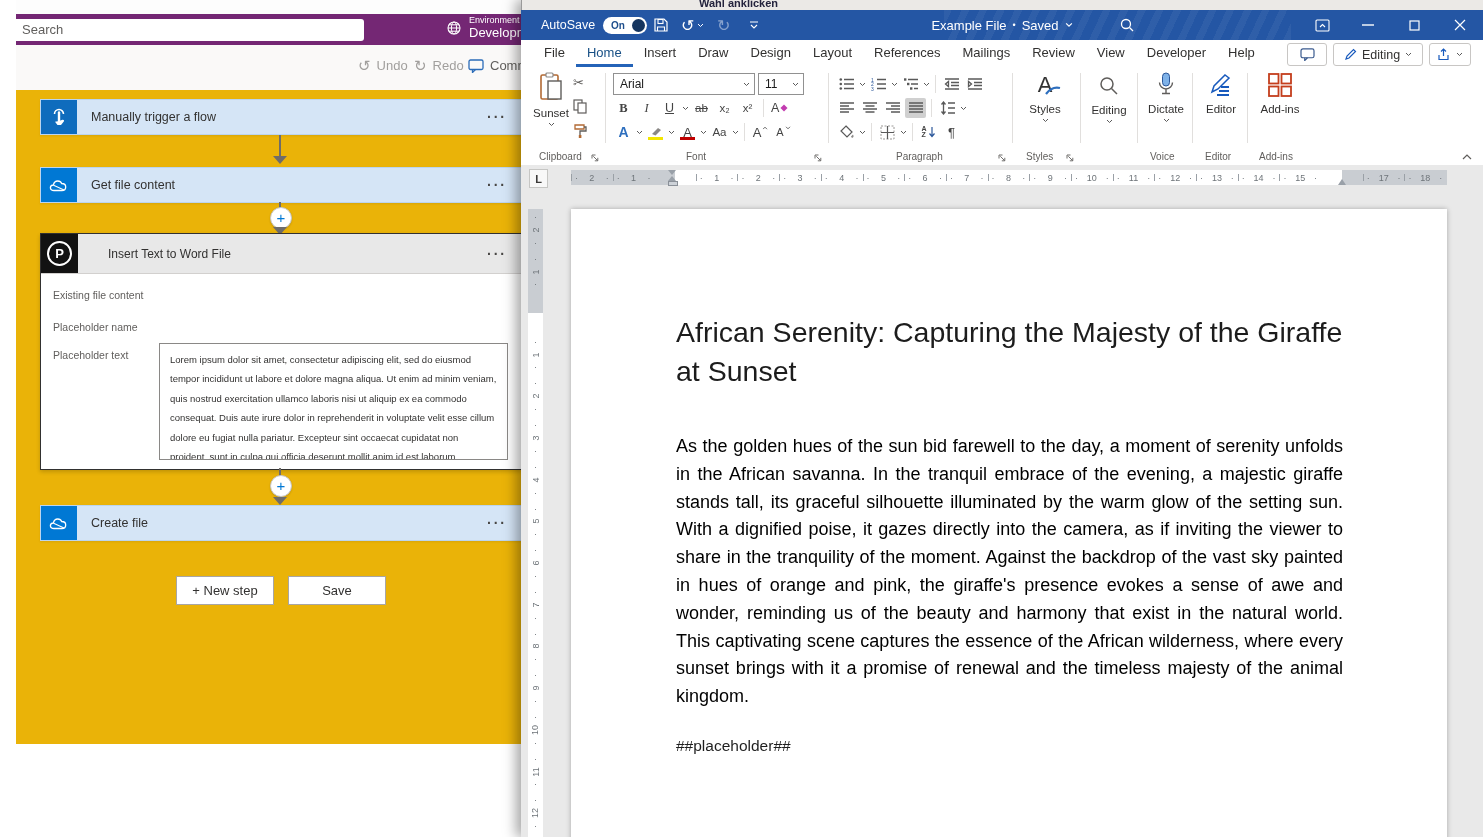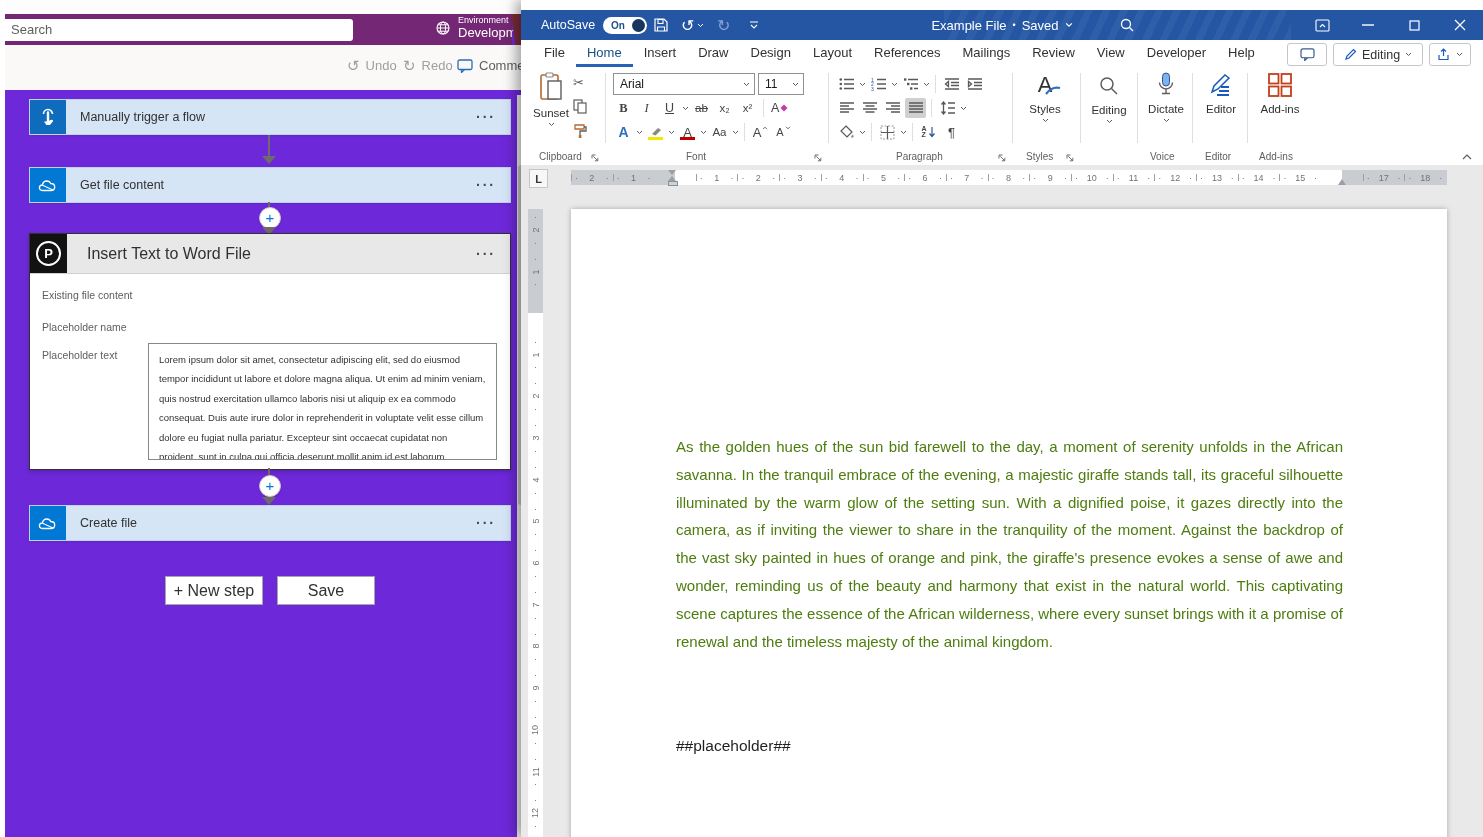--- a/index.html
+++ b/index.html
@@ -1,21 +1,21 @@
 <!DOCTYPE html>
 <html><head>
 <meta charset="utf-8">
 <style>
   html,body{margin:0;padding:0;background:#cfcfcf;}
   .screen{position:relative;width:1483px;height:837px;background:#fff;overflow:hidden;
     font-family:"Liberation Sans",sans-serif;-webkit-font-smoothing:antialiased;}
   svg{display:block}
 
   
-  #flow{position:absolute;left:5px;top:0;width:533px;height:837px;background:#6d28d9}
+  #flow{position:absolute;left:16px;top:0;width:533px;height:744px;background:#eab308}
   .browser-strip{position:absolute;left:0;top:0;width:100%;height:14px;background:#fdfdfd;border-bottom:1px solid #e3e0e6}
   .fd-header{position:absolute;left:0;top:14px;width:507px;height:31px;background:#742774}
   .fd-search{position:absolute;left:-6px;top:5px;width:342px;height:22px;background:#fff;border-radius:3px;
     color:#605e5c;font-size:13px;line-height:22px;padding-left:12px}
   .env{position:absolute;left:430px;top:2px;display:flex;align-items:center;gap:7px;color:#fff}
   .env .txt{line-height:1.1}
   .env .l1{font-size:9px}
   .env .l2{font-size:13px;white-space:nowrap}
   .maroon{position:absolute;left:506px;top:14px;width:18px;height:76px;background:#7c2b38;
     clip-path:polygon(0 0,100% 0,100% 100%,58% 100%)}
@@ -30,30 +30,30 @@
   .dots{margin-left:auto;padding-right:14px;color:#484644;font-size:14px;font-weight:bold;letter-spacing:2px}
   .vline{position:absolute;left:263px;width:2px;background:#6e6c6a}
   .ahead{position:absolute;left:257px;width:0;height:0;border-left:7px solid transparent;border-right:7px solid transparent;border-top:8px solid #6e6c6a}
   .plus{position:absolute;left:254px;width:20px;height:20px;border-radius:50%;background:#fff;border:1px solid #c8c6c4;
     color:#0078d4;font-size:15px;line-height:19px;text-align:center;box-shadow:0 1px 2px rgba(0,0,0,.15)}
   .card{position:absolute;left:24px;top:143px;width:480px;height:235px;background:#fff;border:1px solid #323130;box-shadow:0 2px 4px rgba(0,0,0,.18)}
   .card-h{height:39px;background:#e8e8e8;display:flex;align-items:center;border-bottom:1px solid #d2d0ce}
   .card-h .picon{width:37px;height:100%;background:#121212;display:flex;align-items:center;justify-content:center;flex:none}
   .plogo{width:21px;height:21px;border:2px solid #fff;border-radius:50%;color:#fff;font-weight:bold;font-size:13px;
     display:flex;align-items:center;justify-content:center}
-  .card-h .ctitle{padding-left:20px;font-size:16px;color:#323130}
+  .card-h .ctitle{padding-left:30px;font-size:12px;color:#323130}
   .flabel{position:absolute;left:12px;font-size:10.5px;color:#605e5c}
   .finput{position:absolute;left:118px;right:13px;border:1px solid #8a8886;background:#fff}
   .token{display:inline-flex;align-items:center;margin:2px 3px;background:#d6e6f7;border-radius:2px;overflow:hidden;height:20px}
   .token .tic{width:22px;height:20px;background:#0078d4;display:flex;align-items:center;justify-content:center}
   .token .tl{font-size:11px;color:#17527f;padding:0 5px}
   .token .tx{font-size:9px;color:#7a7a7a;padding-right:6px}
   .loremtxt{font-size:9.5px;line-height:19.4px;color:#323130;padding:6px 10px}
   .fd-btn{position:absolute;top:486px;width:96px;height:27px;background:#fff;border:1px solid #a8a6a4;
-    font-size:16px;color:#323130;display:flex;align-items:center;justify-content:center}
+    font-size:13px;color:#323130;display:flex;align-items:center;justify-content:center}
   .fd-scroll{position:absolute;left:512px;top:95px;width:8px;height:742px;background:#eeecea}
   .fd-thumb{position:absolute;left:513px;top:165px;width:6px;height:340px;background:#c8c6c4;border-radius:3px}
 
   
   #word{position:absolute;left:521px;top:0;width:962px;height:837px;background:#fff;box-shadow:-5px 0 12px rgba(0,0,0,.35)}
   .w-sliver{position:absolute;left:0;top:0;width:100%;height:10px;background:#ebe9e6;overflow:hidden;border-left:1px solid #999}
   .w-sliver span{position:absolute;left:177px;top:-3px;font-size:11px;font-weight:bold;color:#23233d}
   .w-title{position:absolute;left:0;top:10px;width:100%;height:30px;background:#2456a4;color:#fff;overflow:hidden}
   .w-title::after{content:"";position:absolute;left:44%;width:36%;top:0;bottom:0;pointer-events:none;
     background:repeating-linear-gradient(115deg,rgba(255,255,255,.05) 0 7px,transparent 7px 16px)}
@@ -90,21 +90,21 @@
   .rc{position:relative;flex:none;width:41.7px;display:flex;align-items:center;justify-content:space-between;padding:0 4px;box-sizing:border-box;
     background:linear-gradient(#9aa0a6,#9aa0a6) left center/1px 7px no-repeat}
   .rc::before,.rc::after{content:"\00B7"}
   .rn{position:absolute;left:50%;transform:translateX(-50%)}
   .vruler{position:absolute;left:7px;top:44px;width:15px;bottom:0;font-size:9px;color:#6e7479}
   .vc{position:relative;height:41.7px;display:flex;flex-direction:column;align-items:center;justify-content:space-between;padding:3px 0;box-sizing:border-box}
   .vc::before,.vc::after{content:"\00B7"}
   .vn{position:absolute;top:50%;transform:translateY(-50%) rotate(270deg)}
   .page{position:absolute;left:50px;top:44px;width:876px;height:640px;background:#fff;box-shadow:0 0 5px rgba(0,0,0,.28)}
   .dtitle{position:absolute;left:105px;top:104px;width:667px;font-size:28.5px;line-height:39px;color:#1c1c1c}
-  .dbody{position:absolute;left:105px;top:224px;width:667px;font-size:15px;line-height:27.8px;text-align:justify;color:#4d7c0f}
+  .dbody{position:absolute;left:105px;top:224px;width:667px;font-size:18px;line-height:27.8px;text-align:justify;color:#000000}
   .dph{position:absolute;left:105px;top:528px;font-size:15.5px;color:#1f1f1f}
   .ind-left{position:absolute;left:97px;top:0px;width:9px;height:15px}
   .tri-d{width:0;height:0;border-left:4.5px solid transparent;border-right:4.5px solid transparent;border-top:5px solid #99a0a8}
   .tri-u{width:0;height:0;border-left:4.5px solid transparent;border-right:4.5px solid transparent;border-bottom:5px solid #99a0a8;margin-top:1px}
   .ind-box{width:8px;height:3px;background:#cdd2d8;border:.5px solid #8a9098}
   .ind-right{position:absolute;left:767px;bottom:0;width:0;height:0;border-left:4.5px solid transparent;border-right:4.5px solid transparent;border-bottom:6px solid #99a0a8}
   .lines-icon path{stroke:#595959;stroke-width:1.3;fill:none}
 </style>
 </head>
 <body>
@@ -216,20 +216,23 @@
 
       <div class="fd-btn" style="left:160px">+ New step</div>
       <div class="fd-btn" style="left:272px">Save</div>
     </div>
 
     <div class="fd-scroll"></div>
     <div class="fd-thumb"></div>
   </div>
 
   <div id="word">
+    <div class="w-sliver">
+      <span>Wahl anklicken</span>
+    </div>
 
     <div class="w-title">
       <div class="autosave">AutoSave</div>
       <div class="toggle">
         <span class="on">On</span>
         <span class="knob"></span>
       </div>
       <div class="qat" style="left:132px">
         <svg width="17" height="16" viewBox="0 0 17 16">
           <path d="M2 2h9l3 3v9H2z" fill="none" stroke="#fff" stroke-width="1.2"></path>
@@ -777,18 +780,19 @@
             <span class="vc">
               <i class="vn" style="font-style:normal">11</i>
             </span>
             <span class="vc">
               <i class="vn" style="font-style:normal">12</i>
             </span>
           </div>
       </div>
 
       <div class="page">
+        <div class="dtitle">African Serenity: Capturing the Majesty of the Giraffe at Sunset</div>
         <div class="dbody">As the golden hues of the sun bid farewell to the day, a moment of serenity unfolds in the African savanna. In the tranquil embrace of the evening, a majestic giraffe stands tall, its graceful silhouette illuminated by the warm glow of the setting sun. With a dignified poise, it gazes directly into the camera, as if inviting the viewer to share in the tranquility of the moment. Against the backdrop of the vast sky painted in hues of orange and pink, the giraffe's presence evokes a sense of awe and wonder, reminding us of the beauty and harmony that exist in the natural world. This captivating scene captures the essence of the African wilderness, where every sunset brings with it a promise of renewal and the timeless majesty of the animal kingdom.</div>
         <div class="dph">##placeholder##</div>
       </div>
     </div>
   </div>
 </div>
 
 </body></html>

